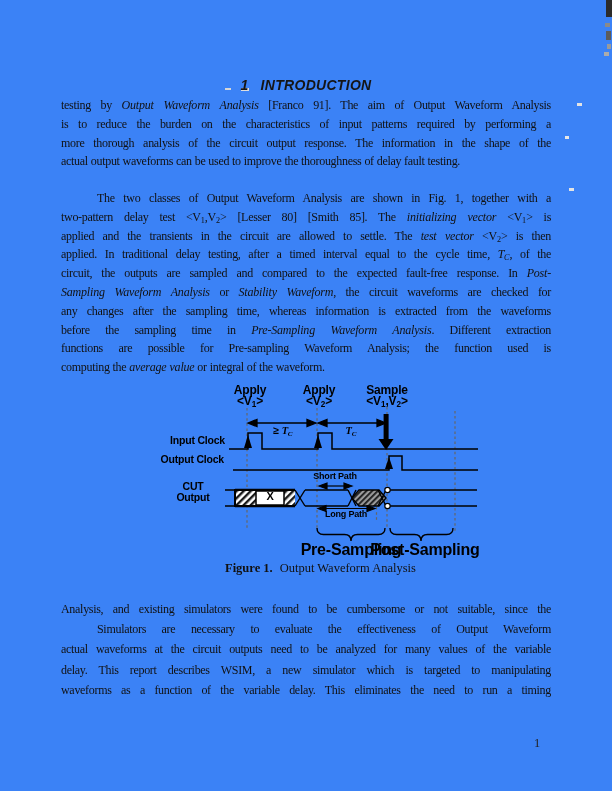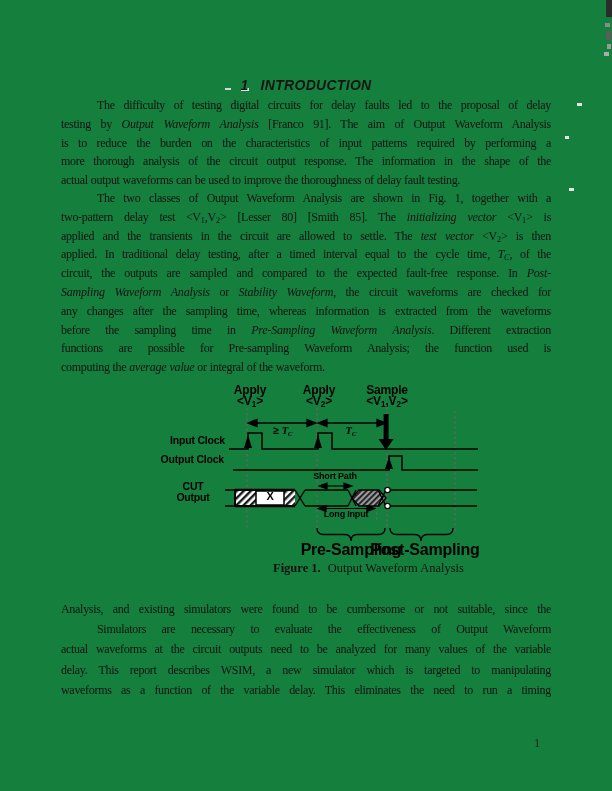--- a/index.html
+++ b/index.html
@@ -1,17 +1,17 @@
 <!DOCTYPE html>
 <html><head>
 <meta charset="utf-8">
 <style>
   html,body { margin:0; padding:0; background:#888; }
   .page {
-    position:relative; width:612px; height:791px; background:#15803d;
+    position:relative; width:612px; height:791px; background:#3b82f6;
     font-family:"Liberation Serif", serif; color:#111; overflow:hidden;
     margin:0 auto;
   }
   
   .heading {
     position:absolute; top:77px; left:0; width:612px; text-align:center;
     font-family:"Liberation Sans", sans-serif; font-weight:bold; font-style:italic;
     font-size:14px; letter-spacing:0.3px; color:#151515;
   }
   .heading .num { margin-right:12px; }
@@ -33,21 +33,21 @@
     position:absolute; font-family:"Liberation Sans", sans-serif; font-weight:bold;
     color:#000; text-align:center; line-height:11px; font-size:10.5px; letter-spacing:-0.2px;
   }
   .figlabel.event { font-size:12px; }
   .figlabel.rowlab { text-align:right; font-size:10.5px; }
   .figlabel.small { font-size:9px; line-height:9px; }
   .figlabel.region { font-size:16px; }
   .figlabel i { font-family:"Liberation Serif", serif; font-weight:bold; }
   .xmark { font-size:11px; line-height:14px; }
   
-  .caption { position:absolute; left:225px; top:561px; font-size:12.5px; white-space:nowrap; color:#111;margin-left:48px; }
+  .caption { position:absolute; left:225px; top:561px; font-size:12.5px; white-space:nowrap; color:#111; }
   .caption .b { font-weight:bold; margin-right:7px; }
   
   .pagenum { position:absolute; left:534px; top:736px; font-size:12.5px; color:#222; }
   
   .artifact { position:absolute; }
   .a1 { left:606px; top:0;    width:6px; height:17px; background:#2b2b2b; }
   .a2 { left:605px; top:23px; width:5px; height:4px;  background:#8a8a8a; }
   .a3 { left:606px; top:31px; width:5px; height:9px;  background:#5c5c5c; }
   .a4 { left:607px; top:44px; width:4px; height:5px;  background:#9a9a9a; }
   .a5 { left:604px; top:52px; width:5px; height:4px;  background:#ababab; }
@@ -71,21 +71,20 @@
   <div class="artifact a7"></div>
   <div class="artifact a8"></div>
   <div class="artifact a9"></div>
   <div class="artifact a10"></div>
 
   <div class="heading">
     <span class="num">1</span><span>INTRODUCTION</span>
   </div>
 
   <div class="para p1">
-      <div class="line indent">The difficulty of testing digital circuits for delay faults led to the proposal of delay</div>
       <div class="line">testing by <i>Output Waveform Analysis</i> [Franco 91].  The aim of Output Waveform Analysis</div>
       <div class="line">is to reduce the burden on the characteristics of input patterns required by performing a</div>
       <div class="line">more thorough analysis of the circuit output response.  The information in the shape of the</div>
       <div class="line lastline">actual output waveforms can be used to improve the thoroughness of delay fault testing.</div>
     </div>
   <div class="para p2">
       <div class="line indent">The two classes of Output Waveform Analysis are shown in Fig. 1, together with a</div>
       <div class="line">two-pattern delay test &lt;V<sub>1</sub>,V<sub>2</sub>&gt; [Lesser 80] [Smith 85].  The <i>initializing vector</i> &lt;V<sub>1</sub>&gt; is</div>
       <div class="line">applied and the transients in the circuit are allowed to settle. The <i>test vector</i> &lt;V<sub>2</sub>&gt; is then</div>
       <div class="line">applied.  In traditional delay testing, after a timed interval equal to the cycle time, <i>T<sub>C</sub></i>, of the</div>
@@ -213,21 +212,21 @@
     <div class="figlabel rowlab" style="left:0; top:52px; width:80px;">Input Clock</div>
     <div class="figlabel rowlab" style="left:0; top:71px; width:79px;">Output Clock</div>
     <div class="figlabel" style="left:28px; top:98px; width:40px;">
       <div>CUT</div>
       <div>Output</div>
     </div>
 
     <div class="figlabel xmark" style="left:105px; top:106px; width:40px;">X</div>
 
     <div class="figlabel small" style="left:150px; top:89px; width:80px;">Short Path</div>
-    <div class="figlabel small" style="left:161px; top:127px; width:80px;">Long Input</div>
+    <div class="figlabel small" style="left:161px; top:127px; width:80px;">Long Path</div>
 
     <div class="figlabel region" style="left:146px; top:161px; width:120px;">Pre-Sampling</div>
     <div class="figlabel region" style="left:220px; top:161px; width:120px;">Post-Sampling</div>
   </div>
 
   <div class="caption">
     <span class="b">Figure 1.</span><span>Output Waveform Analysis</span>
   </div>
 
   <div class="pagenum">1</div>

